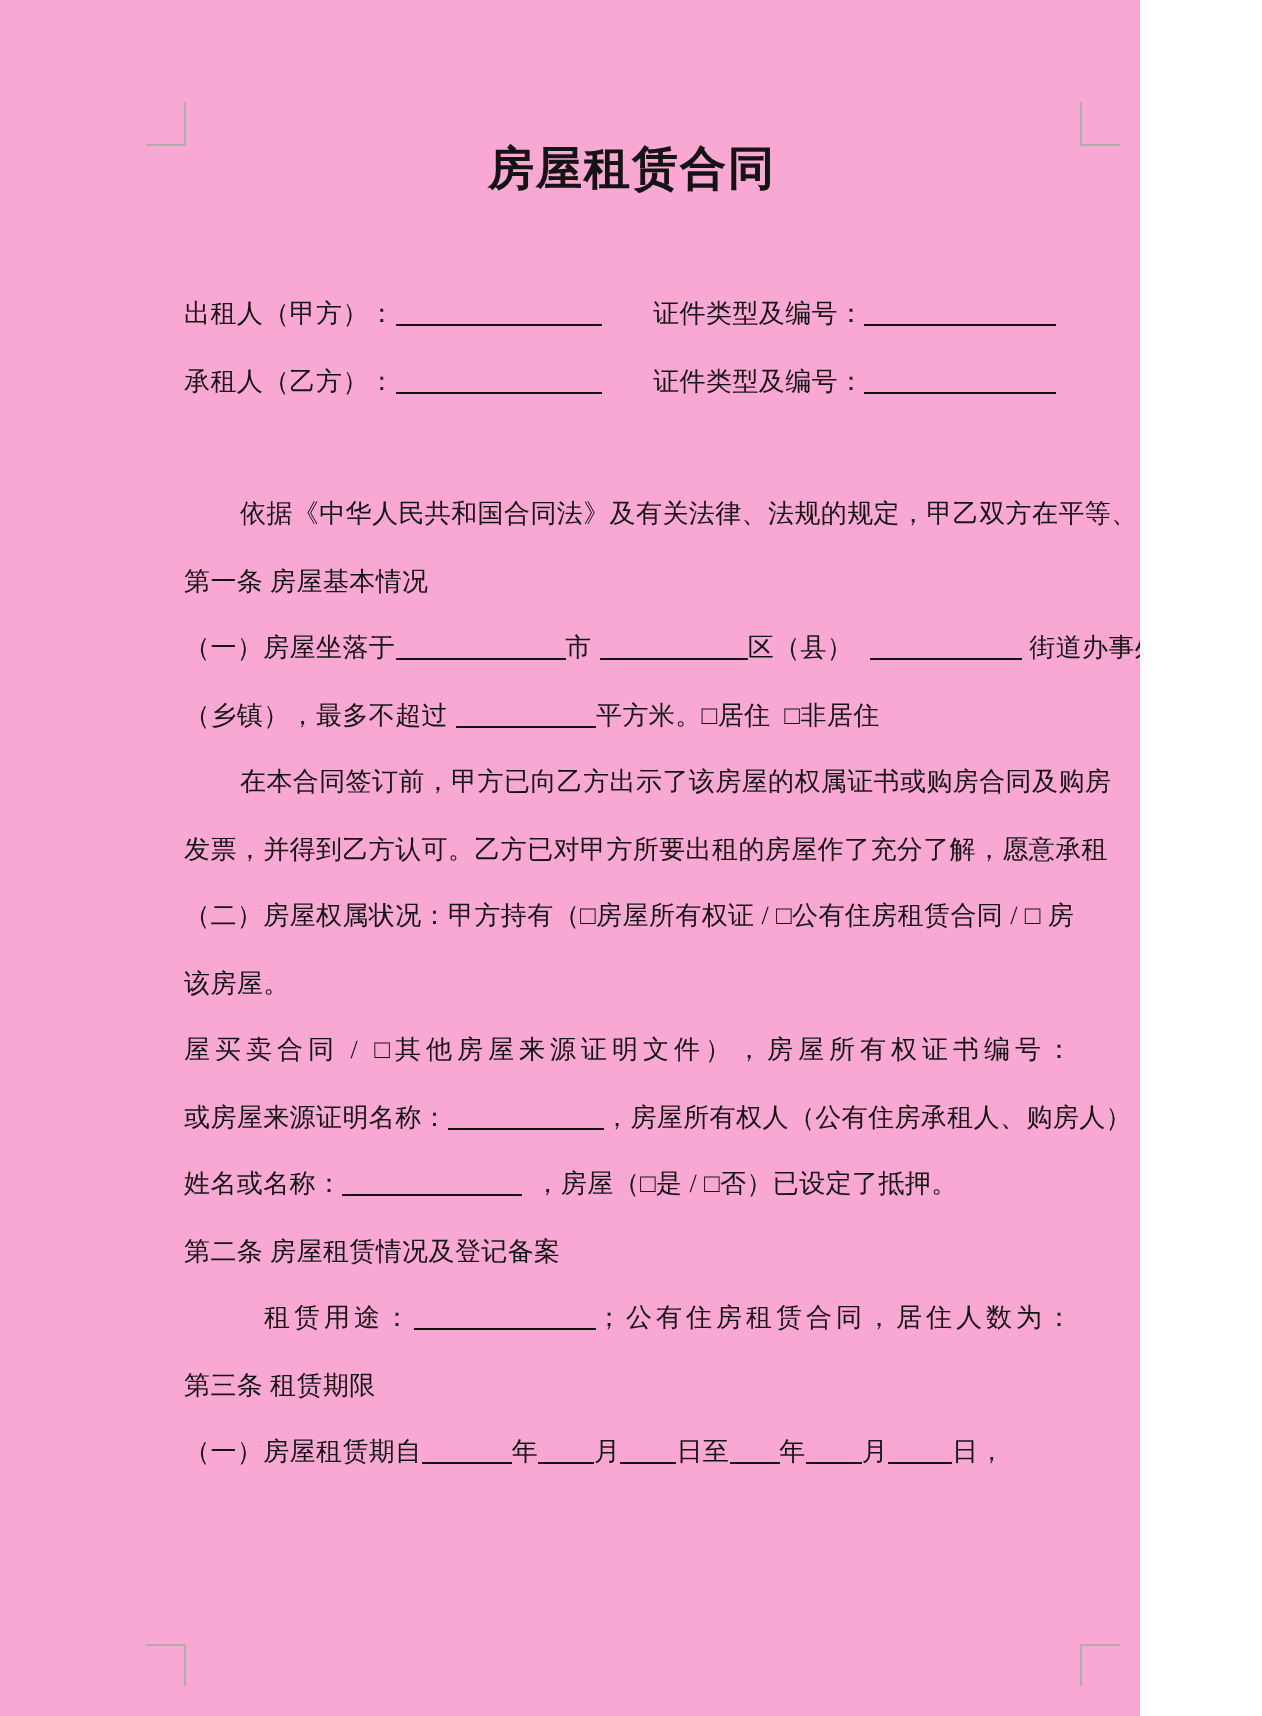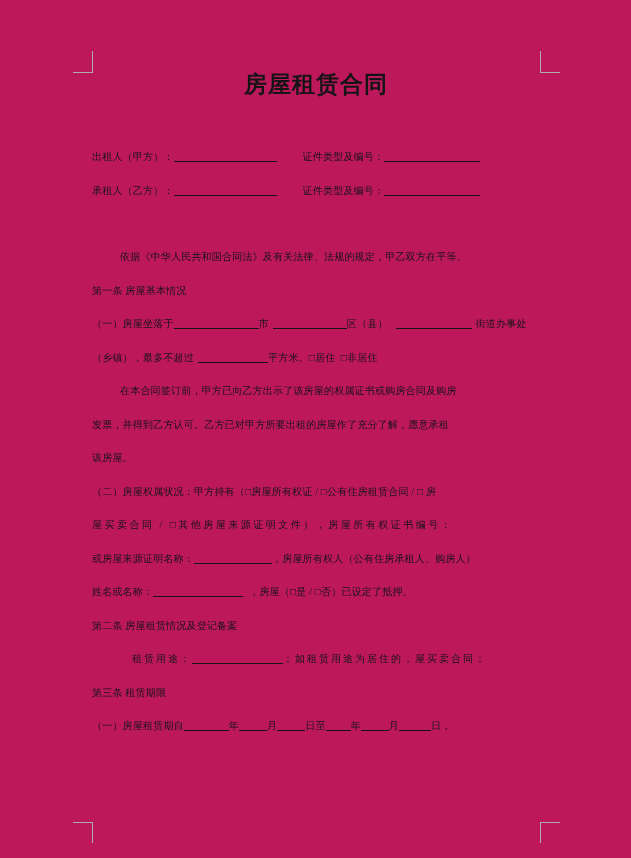--- a/index.html
+++ b/index.html
@@ -2,23 +2,23 @@
 <html><head>
 <meta charset="utf-8">
 <style>
   html, body {
     margin: 0;
     padding: 0;
     background: #ffffff;
   }
   .page {
     position: relative;
-    width: 631px;
+    width: 570px;
     height: 858px;
-    background: #be185d;
+    background: #f9a8d4;
     overflow: hidden;
     font-family: "Liberation Serif", "DejaVu Serif", serif;
     color: #141414;
   }
   
   .crop { position: absolute; }
   .crop.tl { left: 73px; top: 51px; width: 19px; height: 21px;
              border-right: 1px solid #adadad; border-bottom: 1px solid #adadad; }
   .crop.tr { left: 540px; top: 51px; width: 19px; height: 21px;
              border-left: 1px solid #adadad; border-bottom: 1px solid #adadad; }
@@ -36,21 +36,21 @@
   .doc-title {
     margin: 0 0 40px 0;
     font-size: 23px;
     line-height: 30px;
     font-weight: 700;
     text-align: center;
     letter-spacing: 1px;
     white-space: pre;
   }
   .line {
-    font-size: 10px;
+    font-size: 13px;
     line-height: 33.5px;
     white-space: pre;
     letter-spacing: 0.2px;
   }
   .line .seg { white-space: pre; }
   .blank {
     display: inline-block;
     height: 12px;
     border-bottom: 1px solid #141414;
     vertical-align: -2px;
@@ -72,24 +72,24 @@
     <div>
         <div class="line"><span class="seg">出租人（甲方）：</span><span class="blank" style="width: 103px;"></span><span class="gap" style="width: 26px;"></span><span class="seg">证件类型及编号：</span><span class="blank" style="width: 96px;"></span></div>
         <div class="line"><span class="seg">承租人（乙方）：</span><span class="blank" style="width: 103px;"></span><span class="gap" style="width: 26px;"></span><span class="seg">证件类型及编号：</span><span class="blank" style="width: 96px;"></span></div>
         <div class="spacer" style="height: 33px;"></div>
         <div class="line" style="padding-left: 28px;"><span class="seg">依据《中华人民共和国合同法》及有关法律、法规的规定，甲乙双方在平等、</span></div>
         <div class="line"><span class="seg">第一条 房屋基本情况</span></div>
         <div class="line"><span class="seg">（一）房屋坐落于</span><span class="blank" style="width: 85px;"></span><span class="seg">市</span><span class="gap" style="width: 4px;"></span><span class="blank" style="width: 74px;"></span><span class="seg">区（县）</span><span class="gap" style="width: 8px;"></span><span class="blank" style="width: 76px;"></span><span class="gap" style="width: 4px;"></span><span class="seg">街道办事处</span></div>
         <div class="line"><span class="seg">（乡镇），最多不超过</span><span class="gap" style="width: 4px;"></span><span class="blank" style="width: 70px;"></span><span class="seg">平方米。□居住  □非居住</span></div>
         <div class="line" style="padding-left: 28px;"><span class="seg">在本合同签订前，甲方已向乙方出示了该房屋的权属证书或购房合同及购房</span></div>
         <div class="line"><span class="seg">发票，并得到乙方认可。乙方已对甲方所要出租的房屋作了充分了解，愿意承租</span></div>
+        <div class="line"><span class="seg">（二）房屋权属状况：甲方持有（□房屋所有权证 / □公有住房租赁合同 / □ 房</span></div>
         <div class="line"><span class="seg">该房屋。</span></div>
-        <div class="line"><span class="seg">（二）房屋权属状况：甲方持有（□房屋所有权证 / □公有住房租赁合同 / □ 房</span></div>
         <div class="line" style="letter-spacing: 2.5px;"><span class="seg">屋买卖合同 / □其他房屋来源证明文件），房屋所有权证书编号：</span></div>
         <div class="line"><span class="seg">或房屋来源证明名称：</span><span class="blank" style="width: 78px;"></span><span class="seg">，房屋所有权人（公有住房承租人、购房人）</span></div>
         <div class="line"><span class="seg">姓名或名称：</span><span class="blank" style="width: 90px;"></span><span class="gap" style="width: 6px;"></span><span class="seg">，房屋（□是 / □否）已设定了抵押。</span></div>
         <div class="line"><span class="seg">第二条 房屋租赁情况及登记备案</span></div>
-        <div class="line" style="padding-left: 40px; letter-spacing: 2px;"><span class="seg">租赁用途：</span><span class="blank" style="width: 91px;"></span><span class="seg">；如租赁用途为居住的，屋买卖合同：</span></div>
+        <div class="line" style="padding-left: 40px; letter-spacing: 2px;"><span class="seg">租赁用途：</span><span class="blank" style="width: 91px;"></span><span class="seg">；公有住房租赁合同，居住人数为：</span></div>
         <div class="line"><span class="seg">第三条 租赁期限</span></div>
         <div class="line"><span class="seg">（一）房屋租赁期自</span><span class="blank" style="width: 45px;"></span><span class="seg">年</span><span class="blank" style="width: 28px;"></span><span class="seg">月</span><span class="blank" style="width: 28px;"></span><span class="seg">日至</span><span class="blank" style="width: 25px;"></span><span class="seg">年</span><span class="blank" style="width: 28px;"></span><span class="seg">月</span><span class="blank" style="width: 32px;"></span><span class="seg">日，</span></div>
       </div>
   </div>
 </div>
 
 </body></html>

